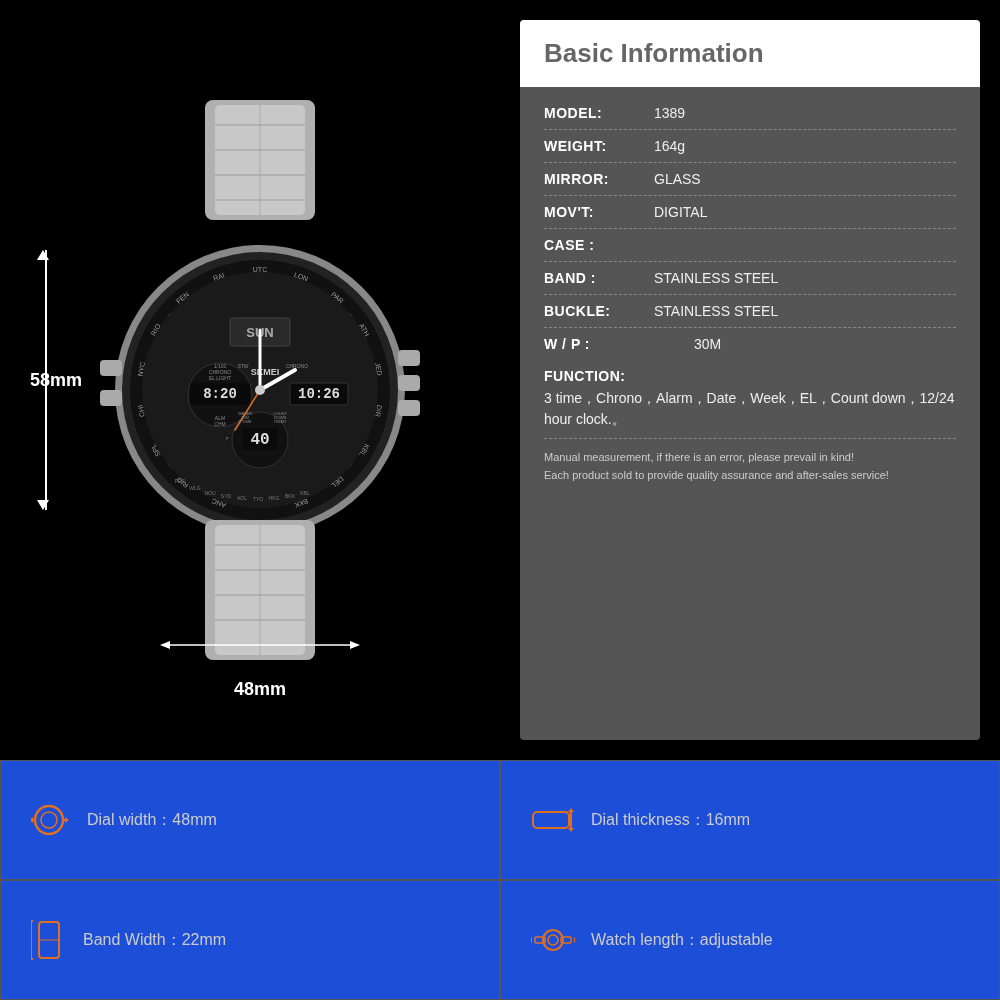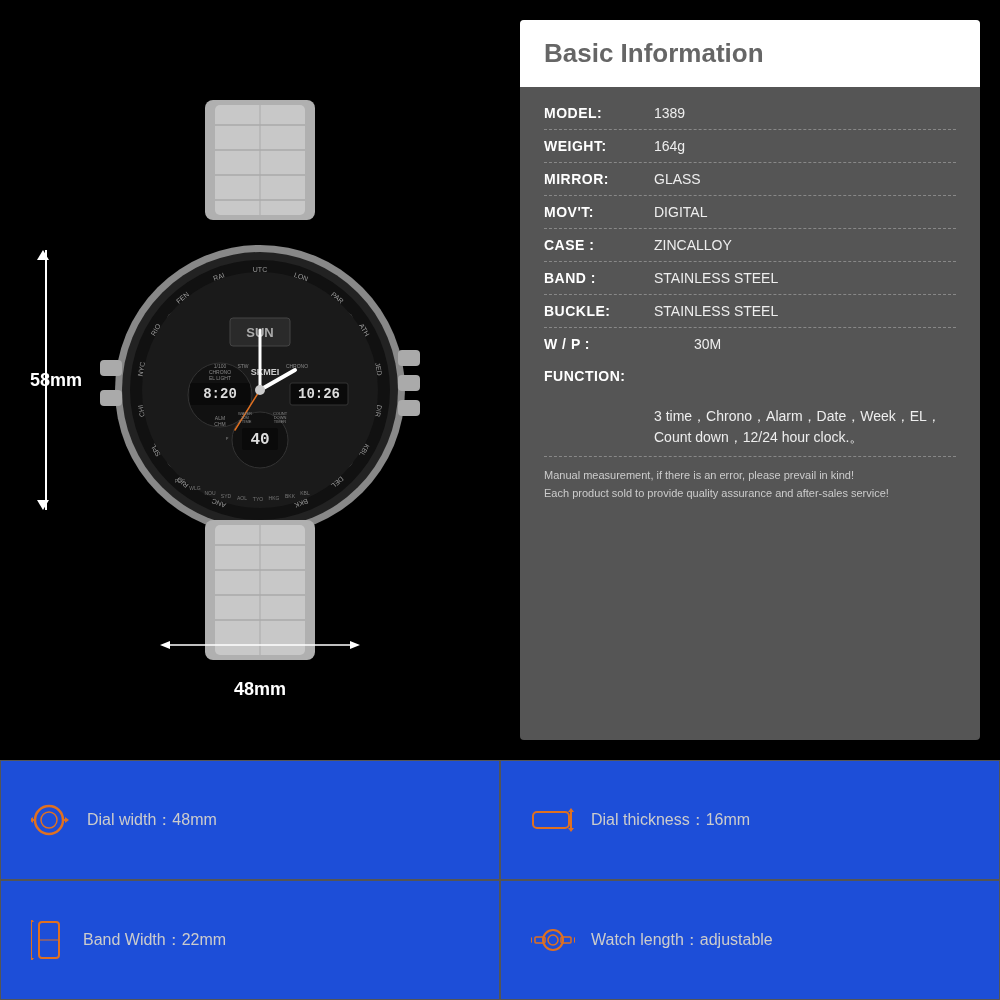--- a/index.html
+++ b/index.html
@@ -140,33 +140,33 @@
     }
 
     .info-val {
       color: #eee;
       font-size: 14px;
       flex: 1;
     }
 
     .function-row {
       display: flex;
+      flex-direction: column;
       padding: 8px 0;
       border-bottom: 1px dashed #888;
     }
 
     .function-row .info-key {
       margin-bottom: 4px;
     }
 
     .function-val {
       color: #eee;
       font-size: 14px;
       line-height: 1.5;
-      margin-top: 38px;
     }
 
     .info-note {
       color: #ccc;
       font-size: 11px;
       margin-top: 10px;
       line-height: 1.6;
       font-style: normal;
     }
 
@@ -377,21 +377,20 @@
           <div class="info-row">
       <span class="info-key">MIRROR:</span>
       <span class="info-val">GLASS</span>
     </div>
           <div class="info-row">
       <span class="info-key">MOV'T:</span>
       <span class="info-val">DIGITAL</span>
     </div>
           <div class="info-row">
       <span class="info-key">CASE :</span>
-      <span class="info-val">ZINCALLOY</span>
     </div>
           <div class="info-row">
       <span class="info-key">BAND :</span>
       <span class="info-val">STAINLESS STEEL</span>
     </div>
           <div class="info-row">
       <span class="info-key">BUCKLE:</span>
       <span class="info-val">STAINLESS STEEL</span>
     </div>
           <div class="info-row">

